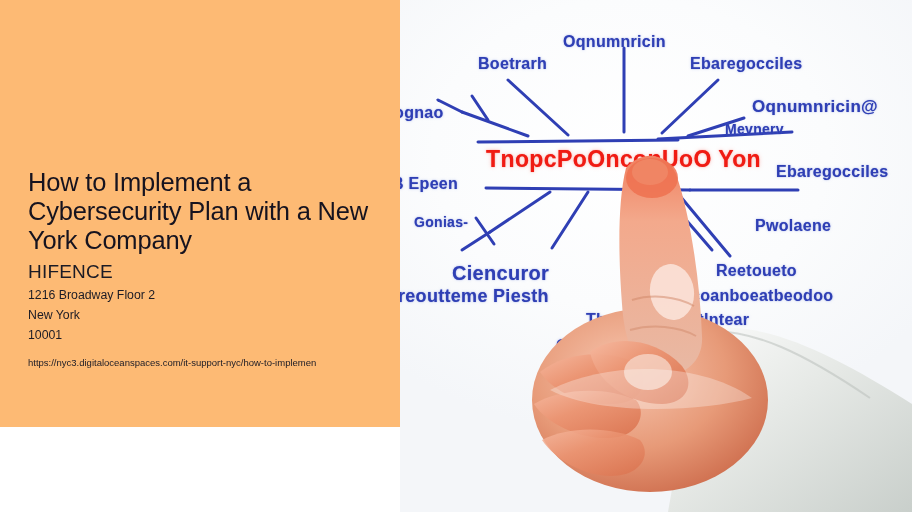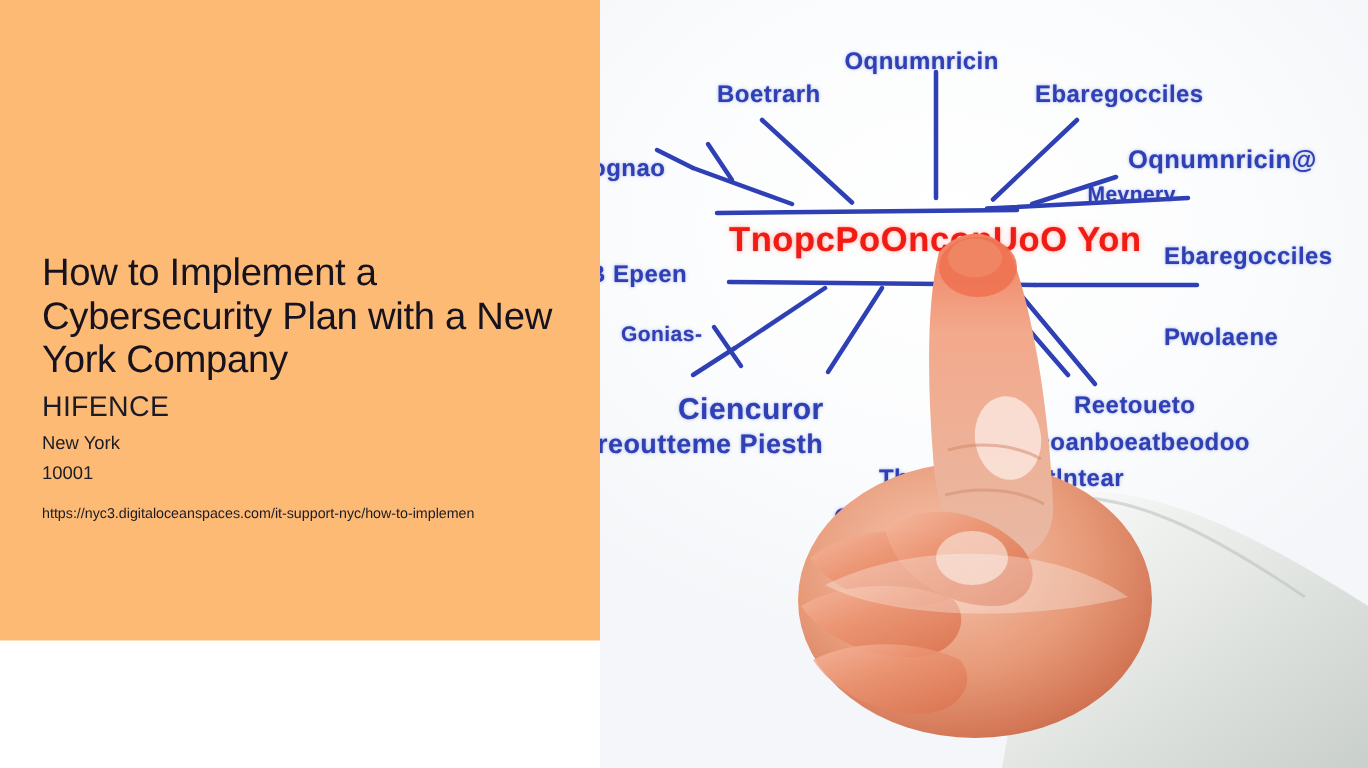--- a/index.html
+++ b/index.html
@@ -128,20 +128,21 @@
 <div class="canvas">
 
   <div class="left-panel">
     <div class="text-block">
 
       <h1 class="headline">How to Implement a Cybersecurity Plan with a New York Company</h1>
 
       <div class="brand">HIFENCE</div>
 
 
+      <div class="contact-line">1216 Broadway Floor 2</div>
 
       <div class="contact-line">New York</div>
 
       <div class="contact-line">10001</div>
 
       <div class="url-wrap">
         <div class="url-line">https://nyc3.digitaloceanspaces.com/it-support-nyc/how-to-implemen</div>
       </div>
 
     </div>
@@ -182,21 +183,21 @@
 
     <div id="mm-labels">
         <div class="mm-label" style="left: 62px; top: 55px; font-size: 16px; padding-left: 16px;">Boetrarh</div>
         <div class="mm-label" style="left: 163px; top: 33px; font-size: 16px;">Oqnumnricin</div>
         <div class="mm-label" style="left: 290px; top: 55px; font-size: 16px;">Ebaregocciles</div>
         <div class="mm-label" style="left: -16px; top: 104px; font-size: 16px;">uognao</div>
         <div class="mm-label" style="left: 352px; top: 97px; font-size: 17px;">Oqnumnricin@</div>
         <div class="mm-label" style="left: 325px; top: 121px; font-size: 14px;">Mevnerv</div>
         <div class="mm-label" style="left: 376px; top: 163px; font-size: 16px;">Ebaregocciles</div>
         <div class="mm-label" style="left: -8px; top: 175px; font-size: 16px;">B Epeen</div>
-        <div class="mm-label" style="left: 376px; top: 217px; font-size: 16px;">Pwolaene</div>
+        <div class="mm-label" style="left: 355px; top: 217px; font-size: 16px;">Pwolaene</div>
         <div class="mm-label" style="left: 14px; top: 214px; font-size: 14px; text-align: center;">Gonias-</div>
         <div class="mm-label" style="left: 52px; top: 262px; font-size: 20px;">Ciencuror</div>
         <div class="mm-label" style="left: -2px; top: 286px; font-size: 18px;">reoutteme Piesth</div>
         <div class="mm-label" style="left: 316px; top: 262px; font-size: 16px; text-align: center;">Reetoueto</div>
         <div class="mm-label" style="left: 291px; top: 287px; font-size: 16px;">coanboeatbeodoo</div>
         <div class="mm-label" style="left: 186px; top: 311px; font-size: 16px;">Theoftoo azhetlntear</div>
         <div class="mm-label" style="left: 156px; top: 337px; font-size: 16px;">Gmenaivela</div>
       </div>
 
     <svg class="hand" viewBox="0 0 512 512">

